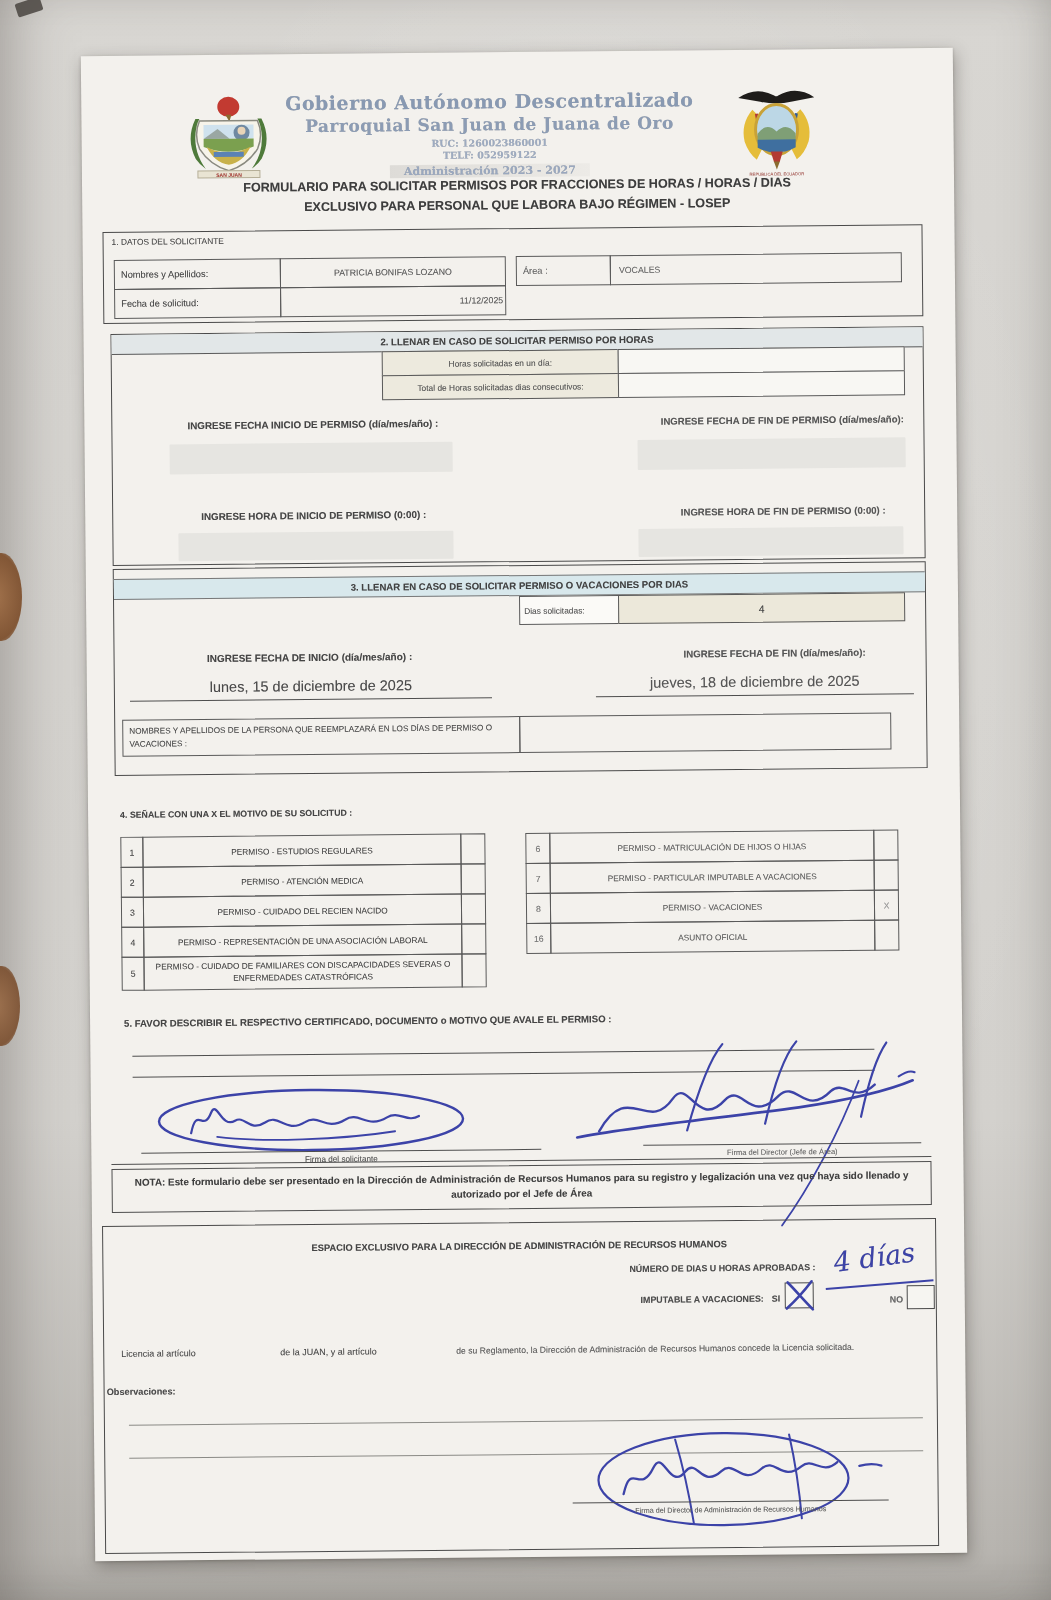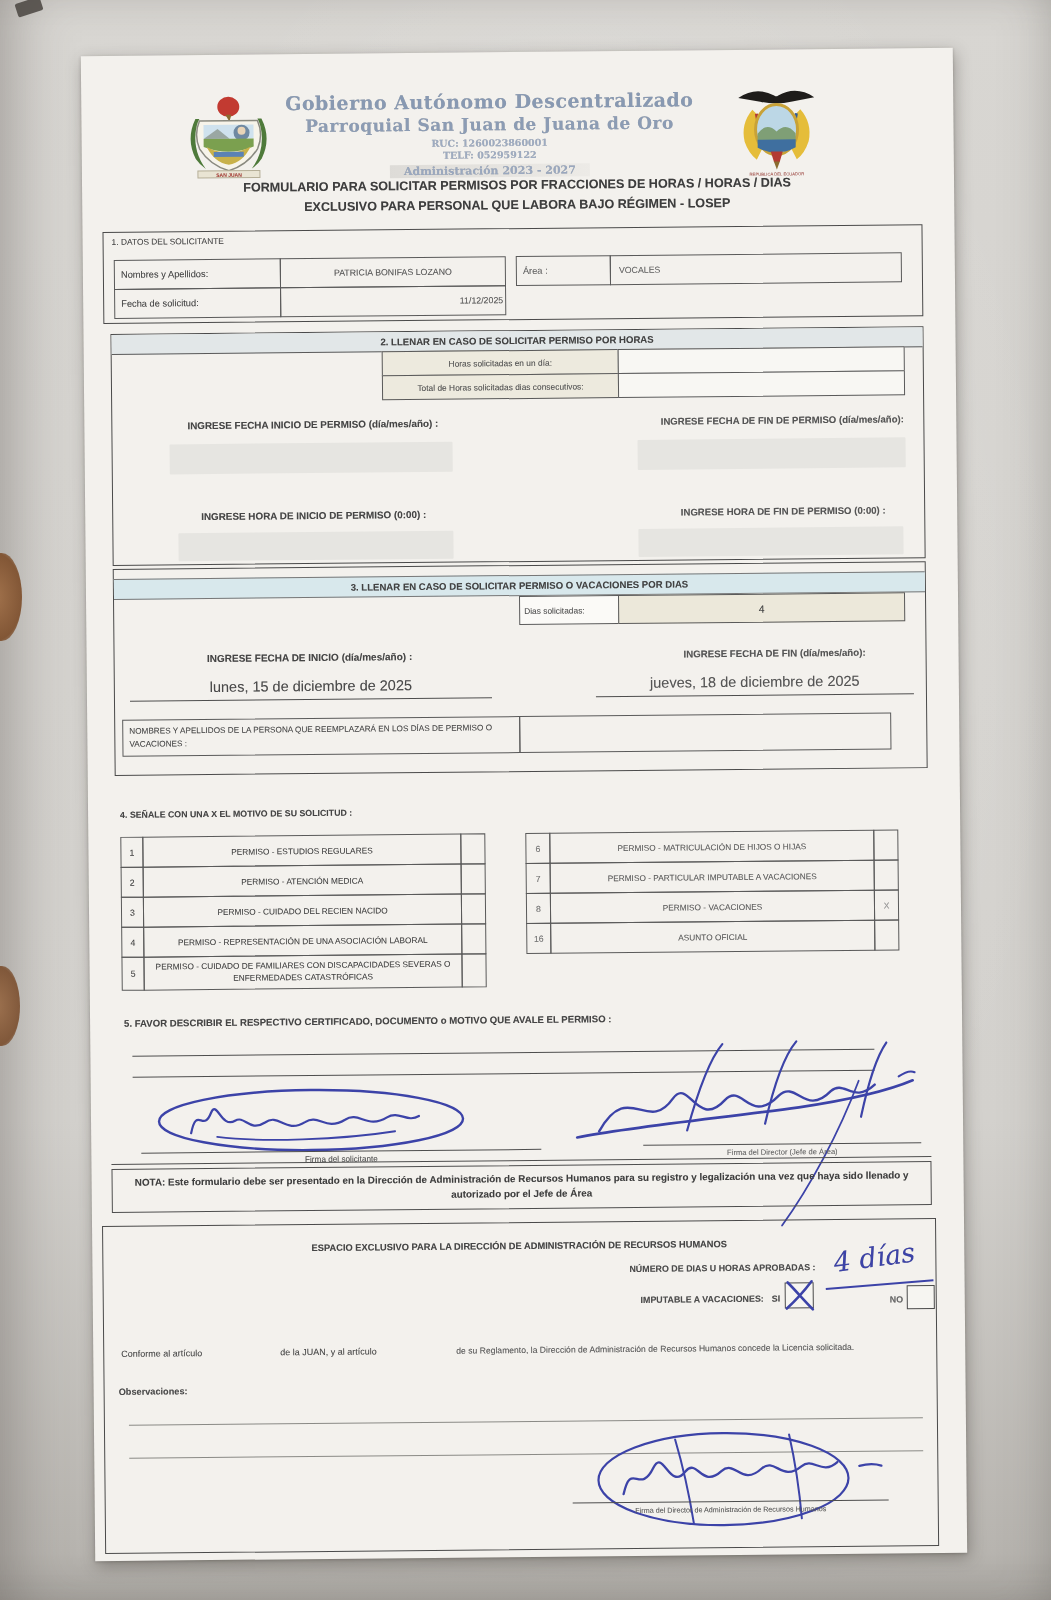--- a/index.html
+++ b/index.html
@@ -260,25 +260,25 @@
       <div class="abs bold" style="left:350px;top:73px;width:310px;text-align:right;font-size:8.9px;color:#4c4c4c;">IMPUTABLE A VACACIONES:</div>
       <div class="abs bold" style="left:668px;top:73px;font-size:8.9px;color:#4c4c4c;text-align:right;">SI</div>
       <div class="abs" style="left:681px;top:62px;width:27px;height:24px;border:1.6px solid #4a4a4a;background:#f6f5f1;">
         <svg width="40" height="36" viewBox="0 0 40 36" style="margin:-7px 0 0 -6px;">
           <path d="M8,6 C16,14 24,24 33,33 M32,5 C25,14 16,24 7,32" fill="none" stroke="#3c43a8" stroke-width="2.6" stroke-linecap="round"></path>
         </svg>
       </div>
       <div class="abs bold" style="left:786px;top:75px;font-size:8.9px;color:#6a6a6a;">NO</div>
       <div class="abs" style="left:803px;top:66px;width:26px;height:22px;border:1.6px solid #4a4a4a;background:#f6f5f1;"></div>
 
-      <div class="abs" style="left:17px;top:122px;font-size:9px;color:#4c4c4c;">Conforme al artículo</div>
+      <div class="abs" style="left:17px;top:122px;font-size:9px;color:#4c4c4c;">Licencia al artículo</div>
       <div class="abs" style="left:176px;top:122px;font-size:9px;color:#4c4c4c;">de la JUAN, y al artículo</div>
       <div class="abs" style="left:352px;top:122px;width:470px;font-size:8.6px;color:#5c5c5c;">de su Reglamento, la Dirección de Administración de Recursos Humanos concede la Licencia solicitada.</div>
 
-      <div class="abs bold" style="left:14px;top:160px;font-size:9.2px;color:#4c4c4c;">Observaciones:</div>
+      <div class="abs bold" style="left:2px;top:160px;font-size:9.2px;color:#4c4c4c;">Observaciones:</div>
       <div class="abs rule-light" style="left:24px;top:198px;width:794px;"></div>
       <div class="abs rule-light" style="left:24px;top:231px;width:794px;"></div>
 
       <div class="abs" style="left:478px;top:198px;width:330px;height:112px;">
         <svg width="330" height="112" viewBox="0 0 330 112">
           <ellipse cx="140" cy="60" rx="125" ry="46" fill="none" stroke="#3c43a8" stroke-width="2.2"></ellipse>
           <path d="M40,74 C48,40 56,76 70,48 C80,28 86,72 102,52 C114,38 118,70 138,52 C152,40 158,68 178,50 C192,38 198,64 218,48 C230,38 238,58 254,44" fill="none" stroke="#3c43a8" stroke-width="2.3" stroke-linecap="round"></path>
           <path d="M92,20 C100,48 106,78 110,104" fill="none" stroke="#3c43a8" stroke-width="2" stroke-linecap="round"></path>
           <path d="M206,16 C212,44 216,74 218,100" fill="none" stroke="#3c43a8" stroke-width="2" stroke-linecap="round"></path>
           <path d="M276,48 C284,46 292,46 298,48" fill="none" stroke="#3c43a8" stroke-width="2.4" stroke-linecap="round"></path>

